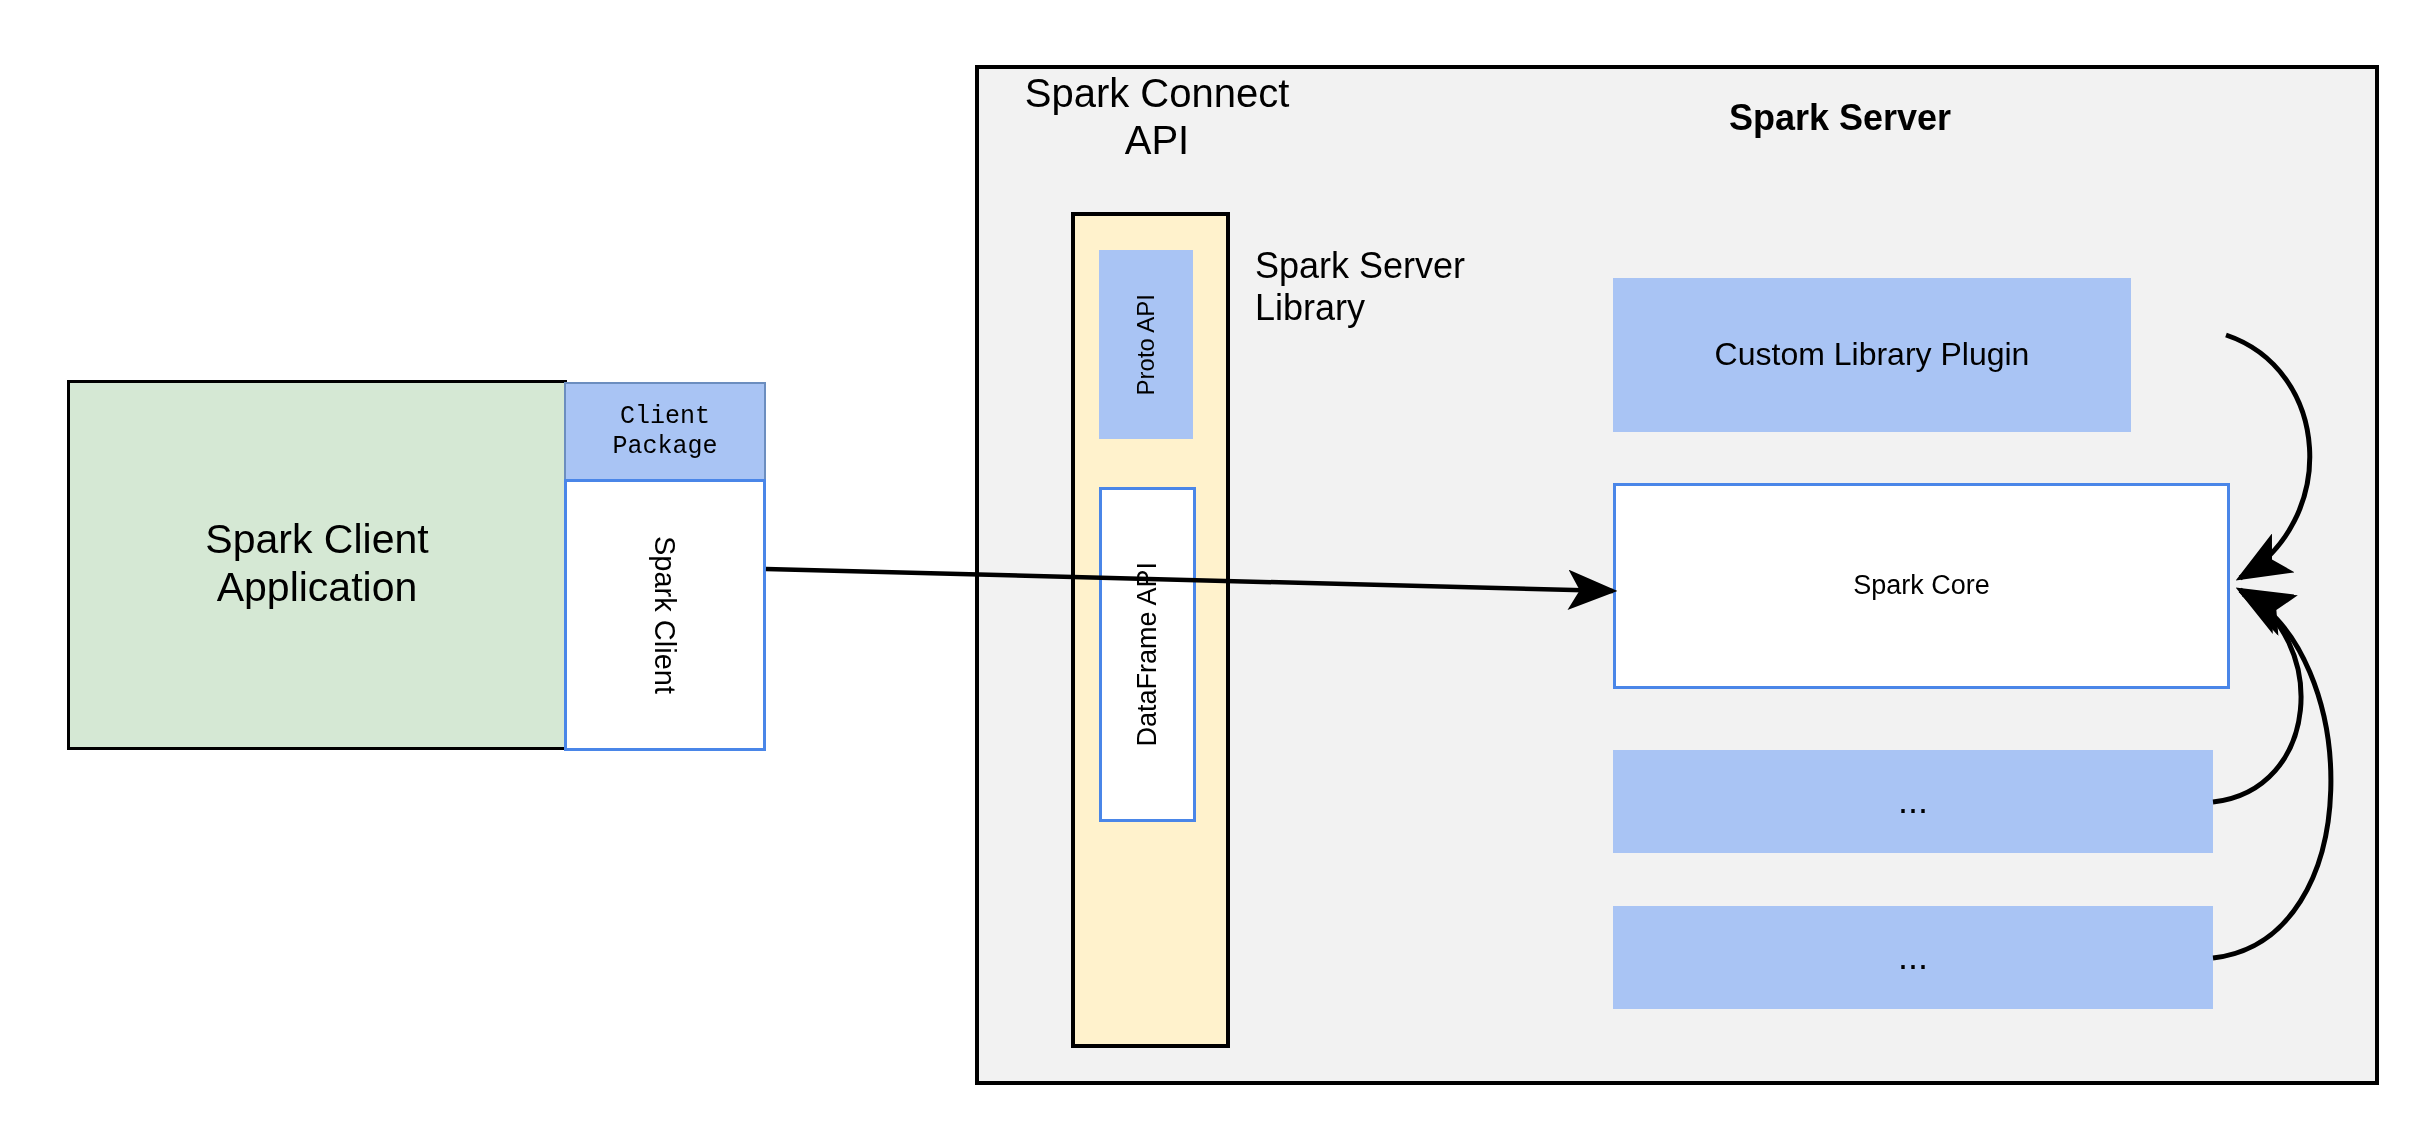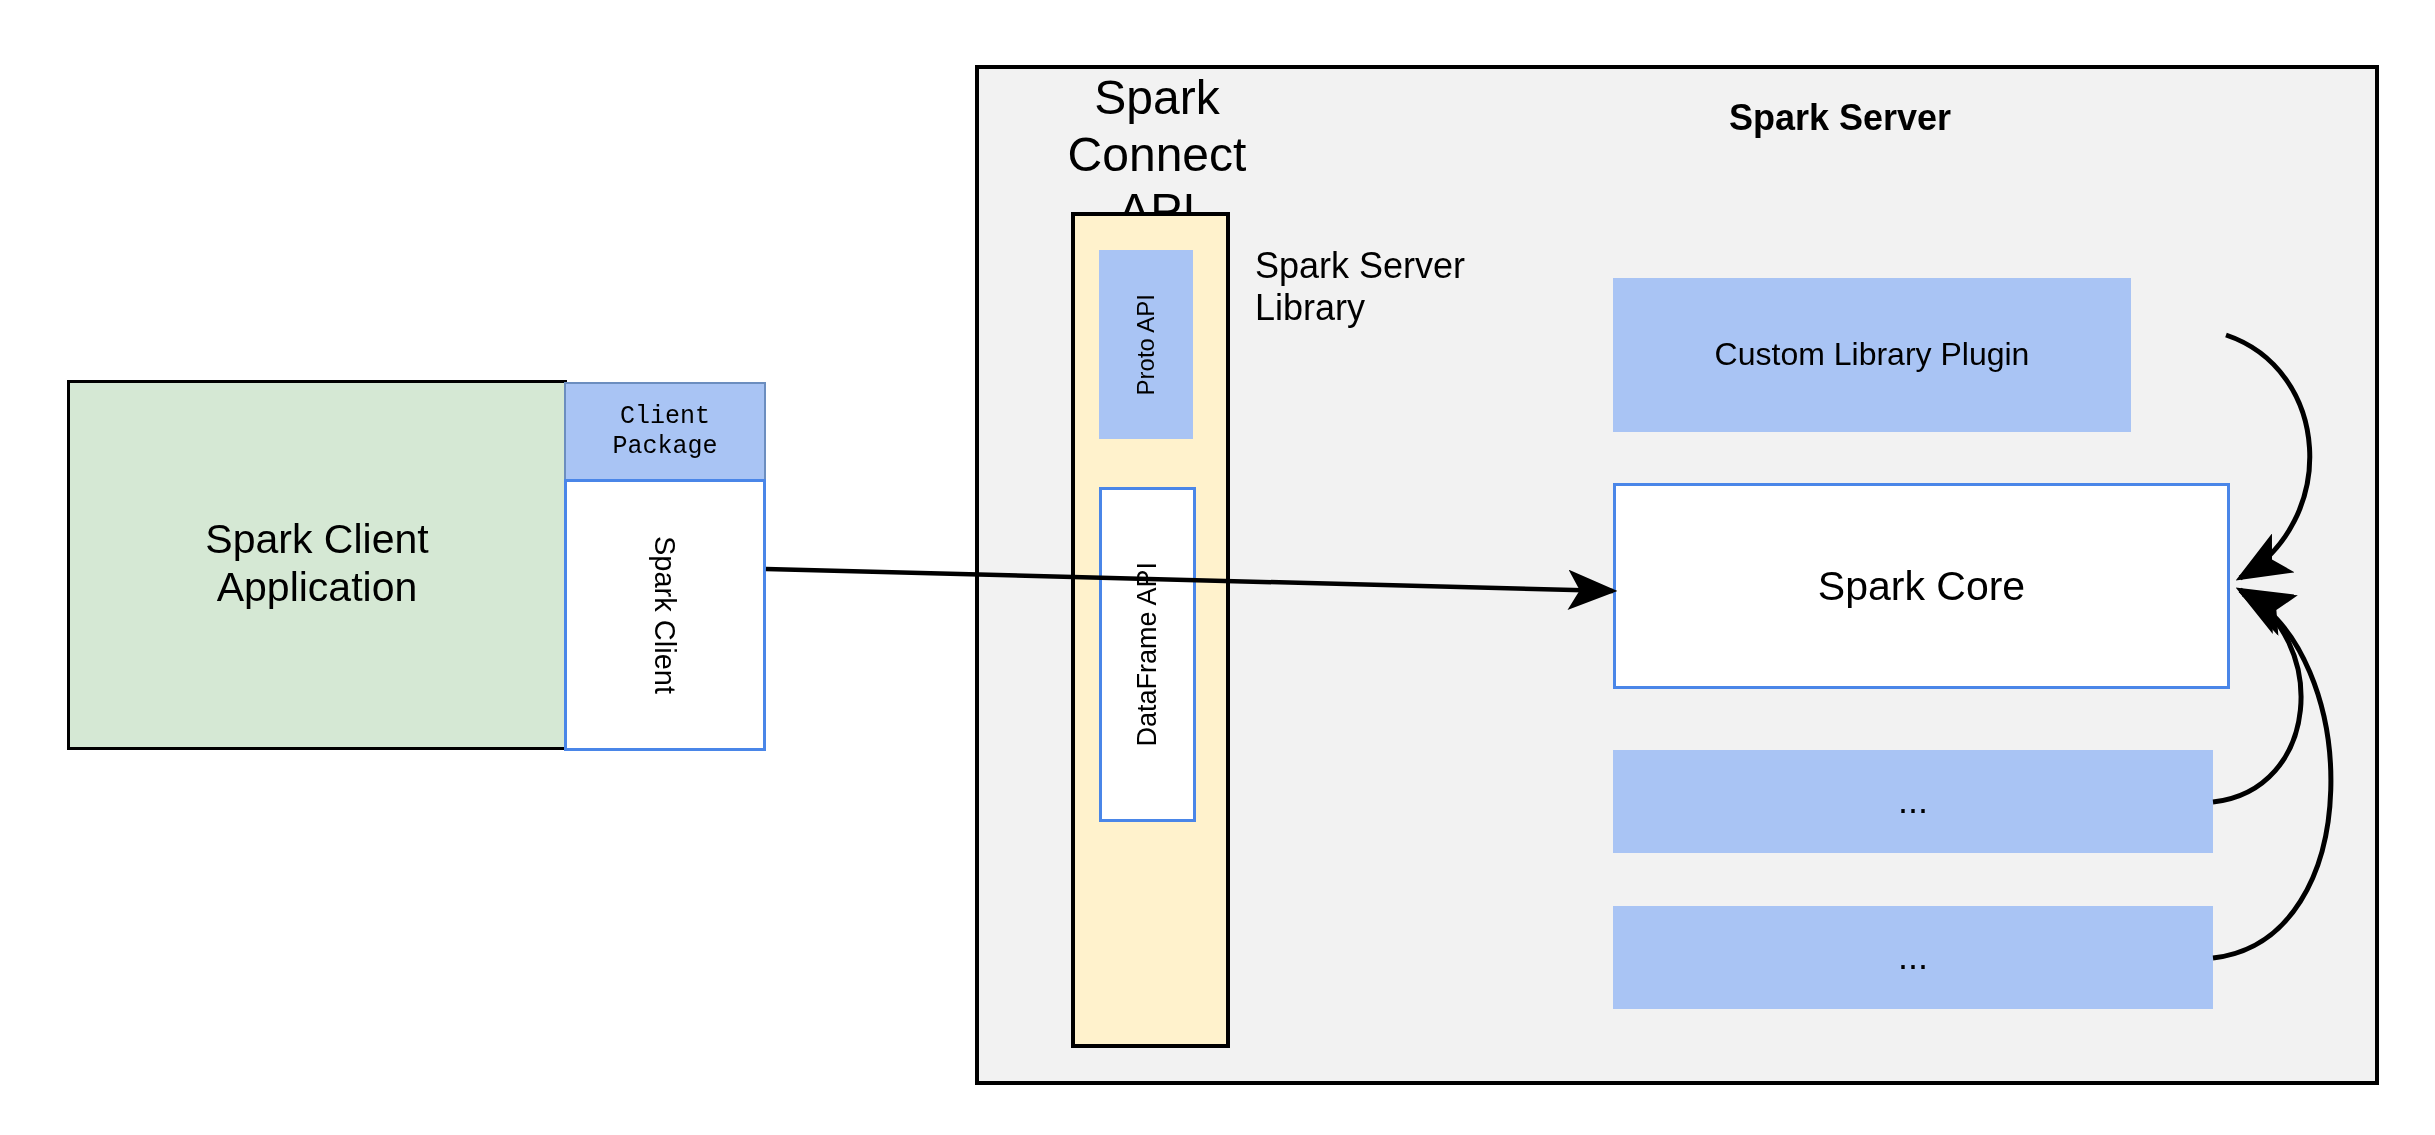--- a/index.html
+++ b/index.html
@@ -77,21 +77,21 @@
     background: #f2f2f2;
     border: 4px solid #000000;
     display: block;
   }
 
   #spark-connect-api-label {
     left: 1013px;
     top: 70px;
     width: 288px;
     height: 90px;
-    font-size: 48px;
+    font-size: 40px;
     display: block;
     text-align: center;
     white-space: pre-line;
   }
 
   #spark-server-title {
     left: 1710px;
     top: 95px;
     width: 260px;
     height: 46px;
@@ -160,21 +160,21 @@
     font-size: 32px;
   }
 
   #spark-core-box {
     left: 1613px;
     top: 483px;
     width: 617px;
     height: 206px;
     background: #ffffff;
     border: 3px solid #4a86e8;
-    font-size: 41px;
+    font-size: 27px;
   }
 
   #ellipsis-box-1 {
     left: 1613px;
     top: 750px;
     width: 600px;
     height: 103px;
     background: #a9c4f4;
     font-size: 36px;
   }

